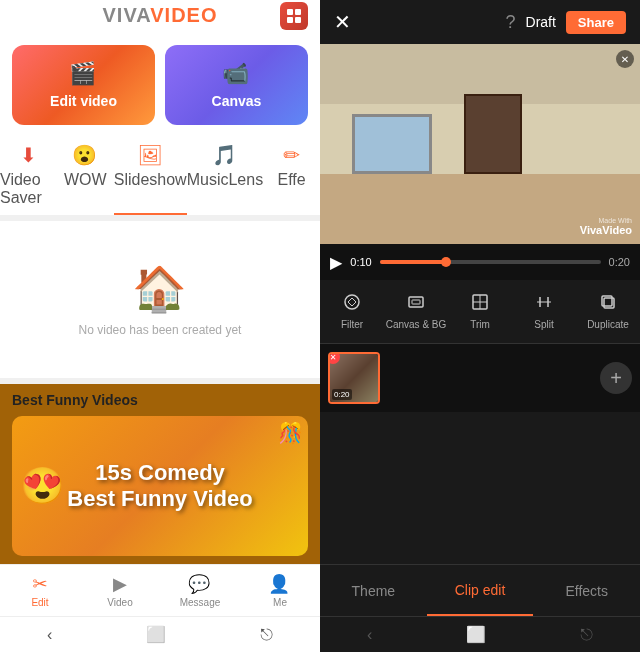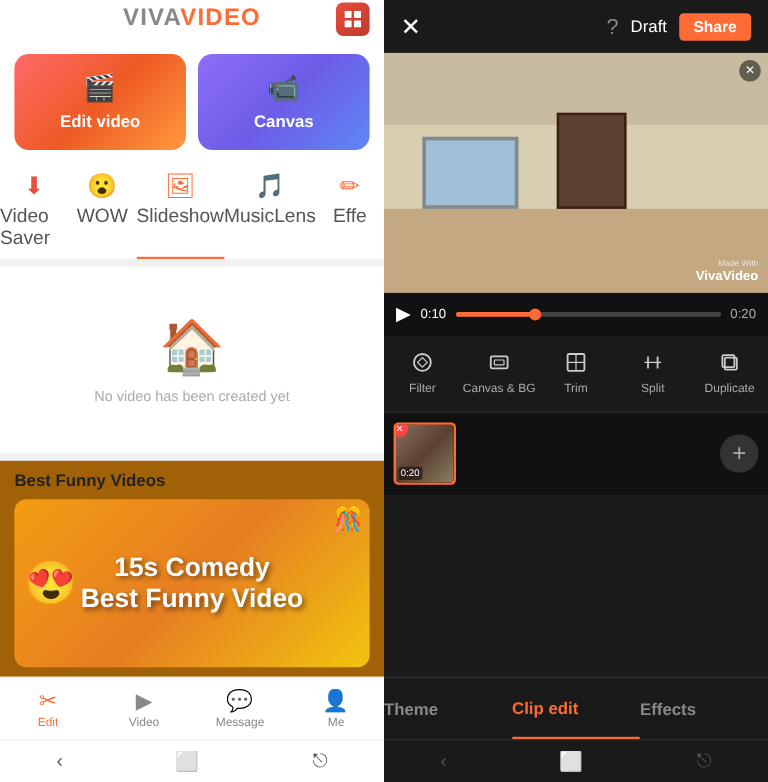--- a/index.html
+++ b/index.html
@@ -407,22 +407,23 @@
       background: #1a1a1a;
       height: 52px;
       display: flex;
       border-top: 1px solid #333;
       margin-top: auto;
     }
     .tab-item {
       flex: 1;
       display: flex;
       align-items: center;
+      justify-content: center;
       font-size: 14px;
-      font-weight: 700;
+      font-weight: 400;
       cursor: pointer;
       color: #888;
     }
     .tab-item.active { color: #ff6b35; border-bottom: 2px solid #ff6b35; }
 
     .right-bottom-bar {
       height: 36px;
       background: #1a1a1a;
       display: flex;
       align-items: center;

